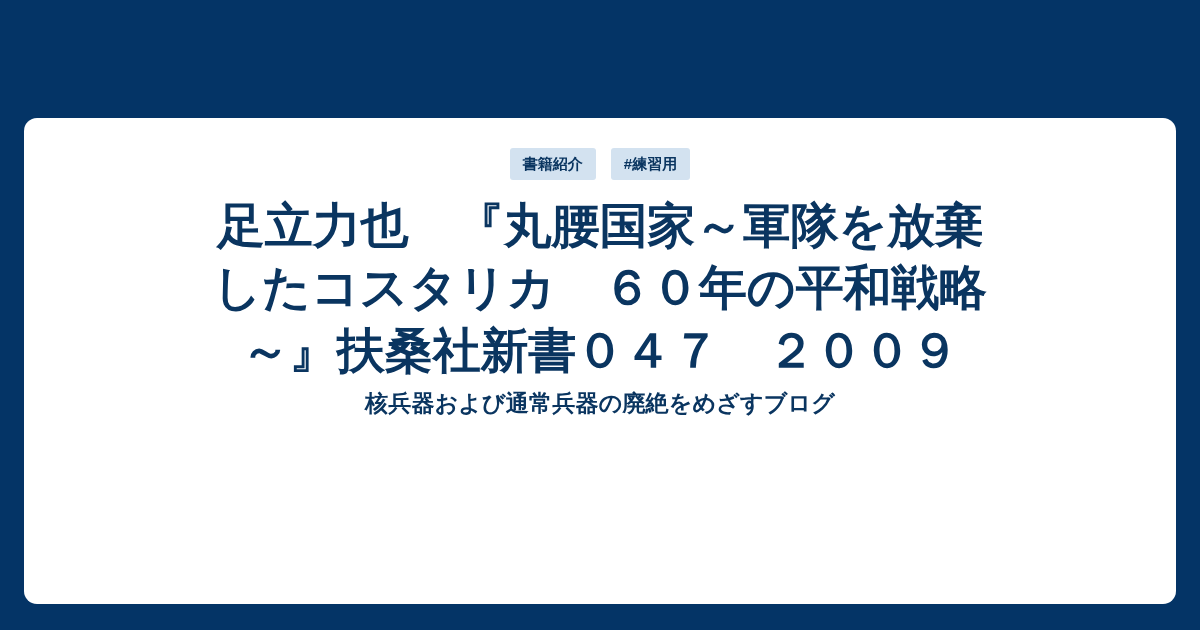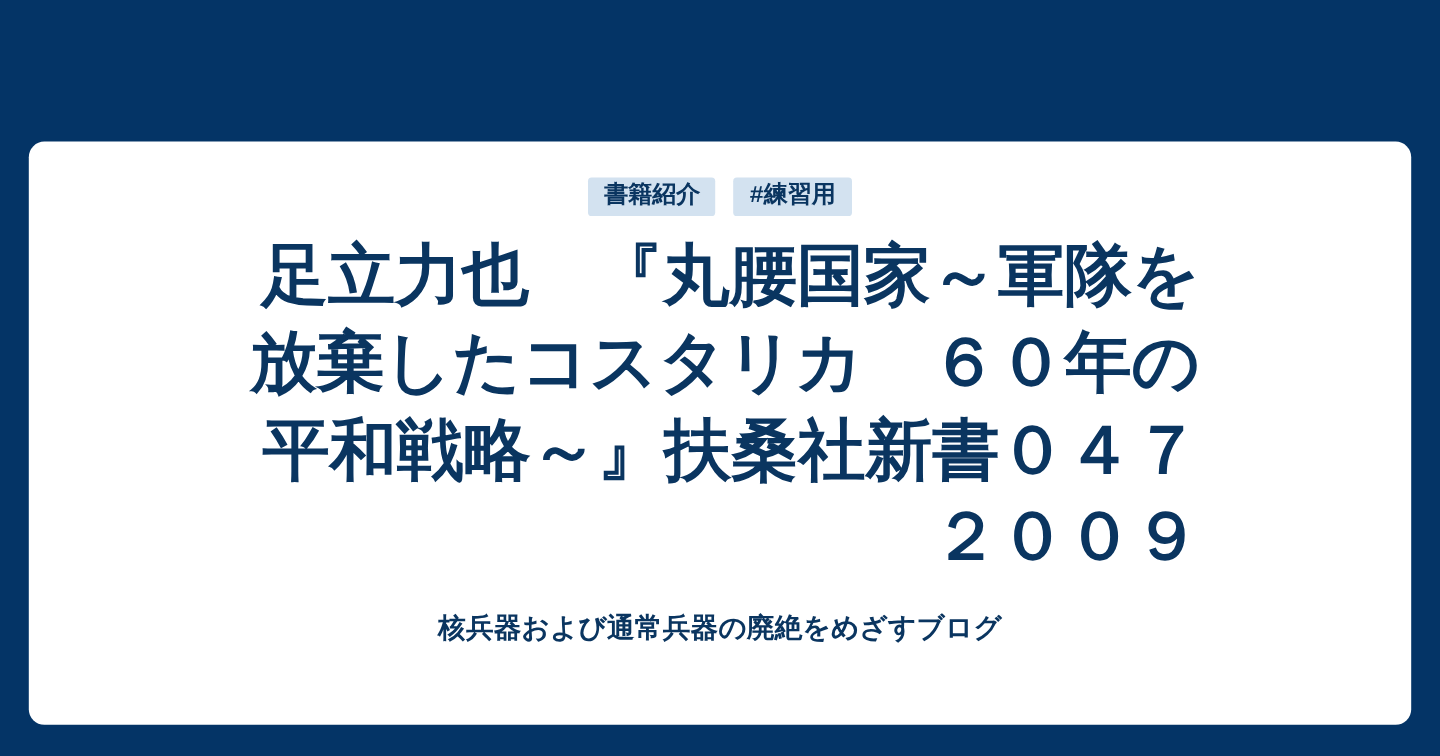--- a/index.html
+++ b/index.html
@@ -72,49 +72,49 @@
     margin-top: 30px;
     display: flex;
     align-items: center;
     justify-content: center;
     gap: 15px;
     height: 32px;
   }
   .tag {
     background: #d3e2f0;
     color: #0a3560;
-    font-size: 20px;
+    font-size: 15px;
     font-weight: 700;
     line-height: 32px;
     height: 32px;
     padding: 0 13px;
     border-radius: 3px;
     white-space: nowrap;
     display: inline-block;
-    font-family: Liberation Mono, monospace;
+    font-family: Liberation Sans, sans-serif;
   }
 
   
   .entry-title {
     margin: 14px 0 0 0;
     width: 800px;
     color: #0a3560;
-    font-size: 56px;
+    font-size: 48px;
     font-weight: 700;
     line-height: 1.30;
-    text-align: right;
+    text-align: center;
     letter-spacing: -0.2px;
     word-break: break-all;
     overflow-wrap: anywhere;
     font-family: "DejaVu Sans", "Liberation Sans", sans-serif;
   }
 
   
   .blog-subtitle {
-    margin-top: 26px;
+    margin-top: 9px;
     color: #0a3560;
     font-size: 23px;
     font-weight: 700;
     line-height: 1.2;
     text-align: center;
     letter-spacing: 0.2px;
     white-space: nowrap;
     font-family: "DejaVu Sans", "Liberation Sans", sans-serif;
   }
 </style>

